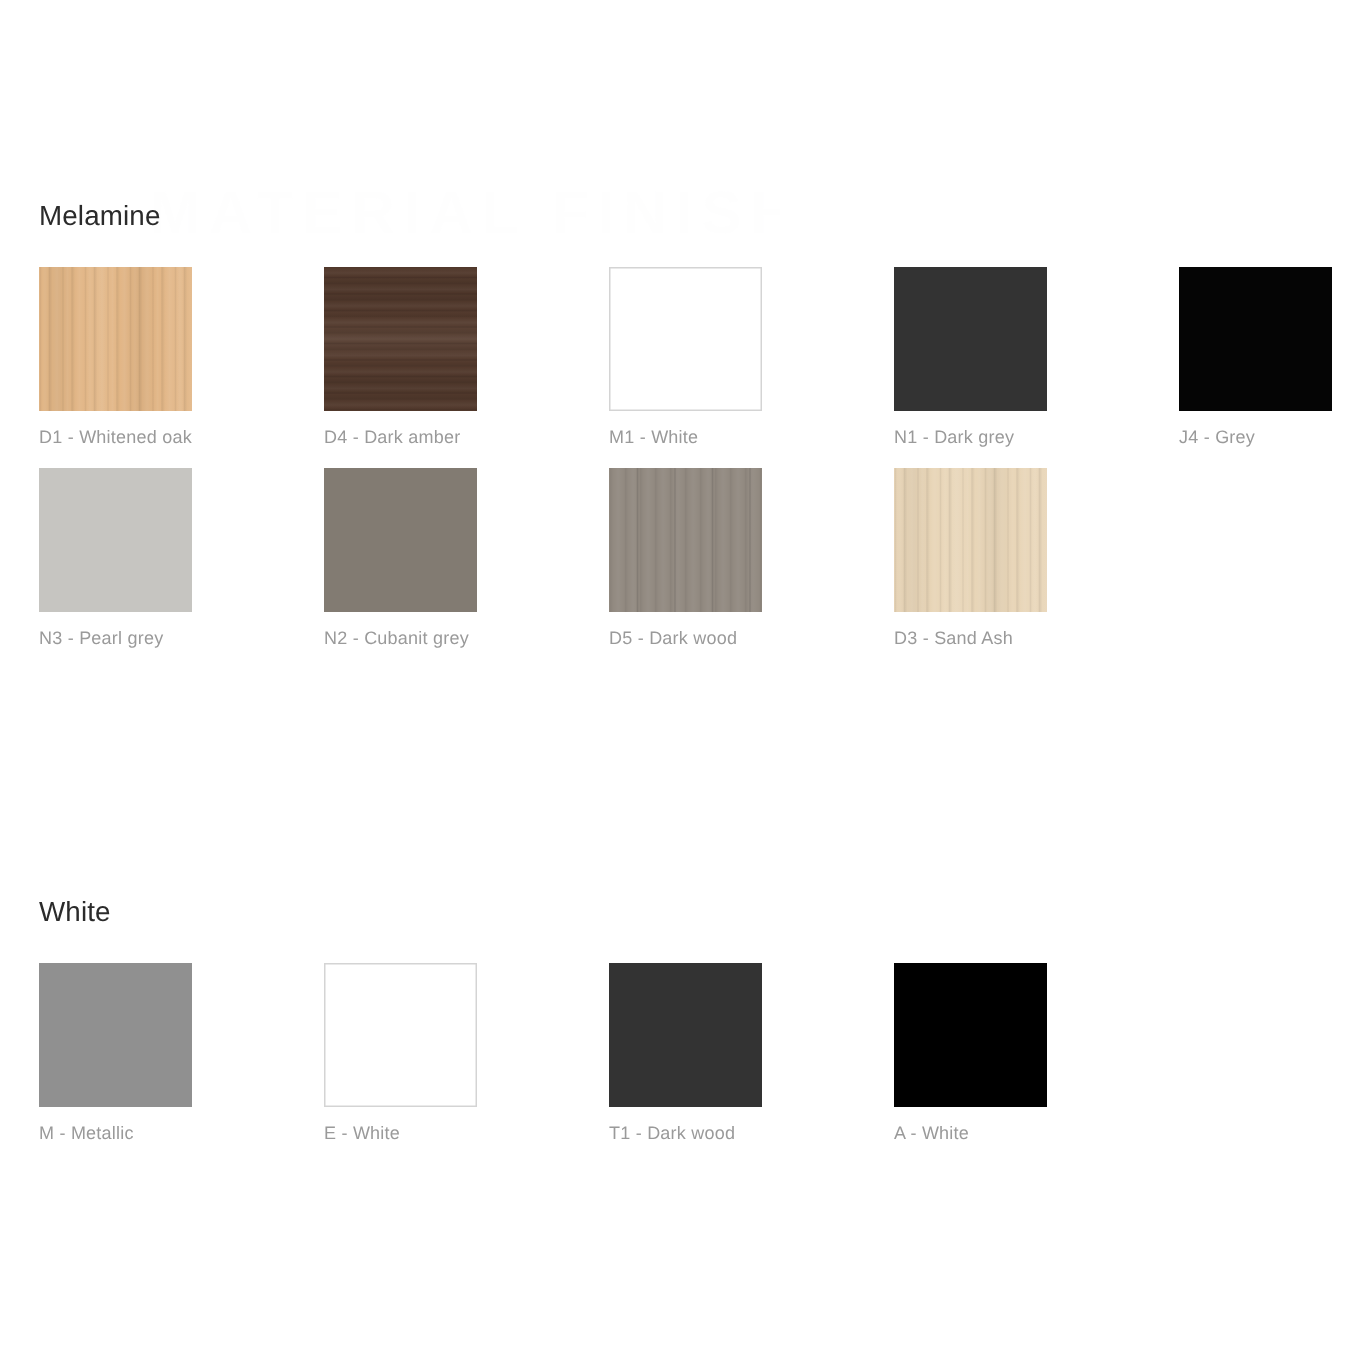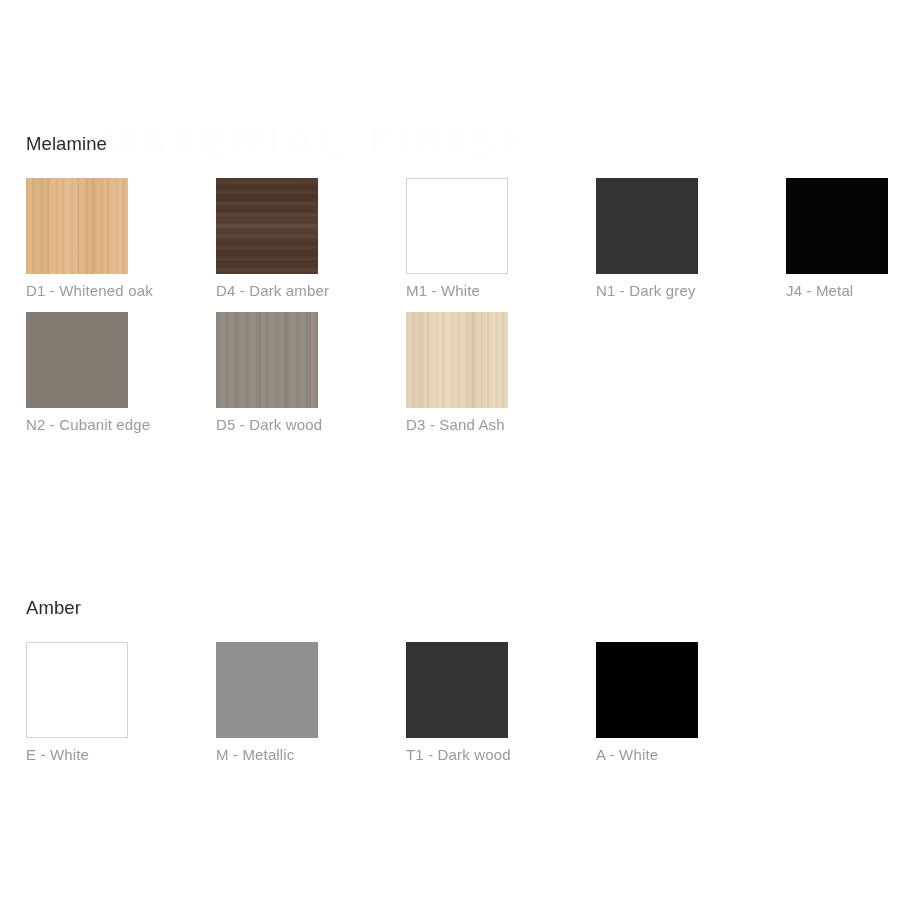--- a/index.html
+++ b/index.html
@@ -150,21 +150,21 @@
 
   
   .chip-split { display: flex; }
   .chip-split .half-plain { width: 48%; height: 100%; }
   .chip-split .half-wood  { width: 52%; height: 100%; position: relative; overflow: hidden; }
 
   .chip-label {
     position: absolute;
     left: 0;
     top: 106px;
-    font-size: 15px;
+    font-size: 12px;
     color: #9a9a9a;
     letter-spacing: 0.15px;
     white-space: nowrap;
     line-height: 14px;
   }
 </style>
 </head>
 <body>
 
 <div class="page">
@@ -185,49 +185,53 @@
         <div class="swatch-cell">
           <div class="chip bordered" style="background: rgb(255, 255, 255);"></div>
           <div class="chip-label">M1 - White</div>
         </div>
         <div class="swatch-cell">
           <div class="chip" style="background: rgb(51, 51, 51);"></div>
           <div class="chip-label">N1 - Dark grey</div>
         </div>
         <div class="swatch-cell">
           <div class="chip" style="background: rgb(5, 5, 5);"></div>
-          <div class="chip-label">J4 - Metal</div>
+          <div class="chip-label">J4 - Grey</div>
+        </div>
+        <div class="swatch-cell">
+          <div class="chip" style="background: rgb(198, 197, 193);"></div>
+          <div class="chip-label">N3 - Pearl grey</div>
         </div>
         <div class="swatch-cell">
           <div class="chip" style="background: rgb(130, 123, 114);"></div>
-          <div class="chip-label">N2 - Cubanit edge</div>
+          <div class="chip-label">N2 - Cubanit grey</div>
         </div>
         <div class="swatch-cell">
           <div class="chip grain-plank" style="background: rgb(146, 138, 129);"></div>
           <div class="chip-label">D5 - Dark wood</div>
         </div>
         <div class="swatch-cell">
           <div class="chip grain-v" style="background: rgb(232, 213, 183);"></div>
           <div class="chip-label">D3 - Sand Ash</div>
         </div>
       </div>
   </section>
 
   <section class="section section-metal">
-    <h2 class="section-title">Amber</h2>
+    <h2 class="section-title">White</h2>
     <div class="grid">
+        <div class="swatch-cell">
+          <div class="chip" style="background: rgb(144, 144, 144);"></div>
+          <div class="chip-label">M - Metallic</div>
+        </div>
         <div class="swatch-cell">
           <div class="chip bordered" style="background: rgb(255, 255, 255);"></div>
           <div class="chip-label">E - White</div>
         </div>
         <div class="swatch-cell">
-          <div class="chip" style="background: rgb(144, 144, 144);"></div>
-          <div class="chip-label">M - Metallic</div>
-        </div>
-        <div class="swatch-cell">
           <div class="chip" style="background: rgb(51, 51, 51);"></div>
           <div class="chip-label">T1 - Dark wood</div>
         </div>
         <div class="swatch-cell">
           <div class="chip" style="background: rgb(0, 0, 0);"></div>
           <div class="chip-label">A - White</div>
         </div>
       </div>
   </section>
 

